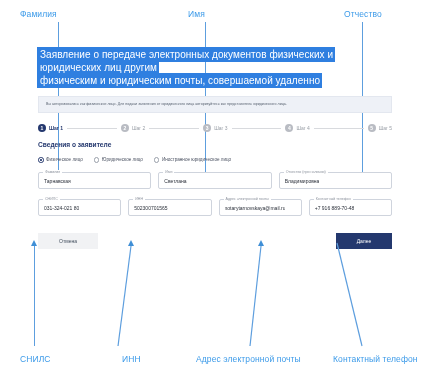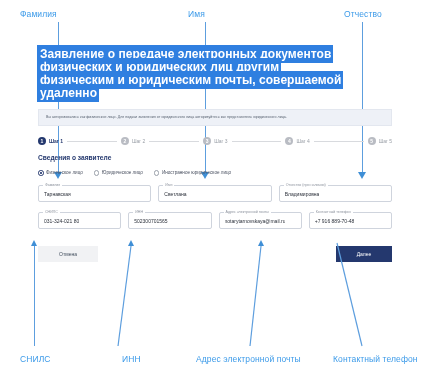--- a/index.html
+++ b/index.html
@@ -53,23 +53,23 @@
   
   .app {
     position: absolute;
     left: 38px;
     top: 48px;
     width: 354px;
     height: 230px;
   }
 
   .title {
-    font-size: 12px;
+    font-size: 10px;
     line-height: 13px;
-    font-weight: 700;
+    font-weight: 400;
     color: #ffffff;
     letter-spacing: 0.05px;
   }
   .title span.hl {
     background: #2f7fe0;
     box-shadow: 0 0 0 1px #2f7fe0;
     -webkit-box-decoration-break: clone;
     box-decoration-break: clone;
     padding: 1px 1px 1px 2px;
   }

